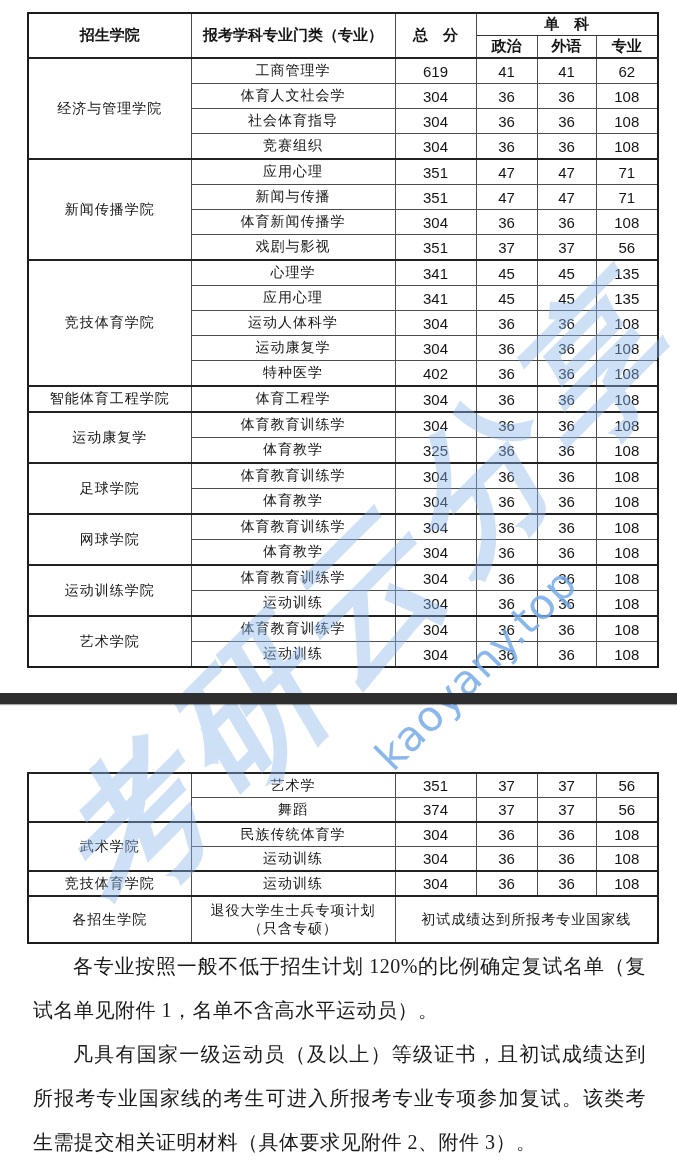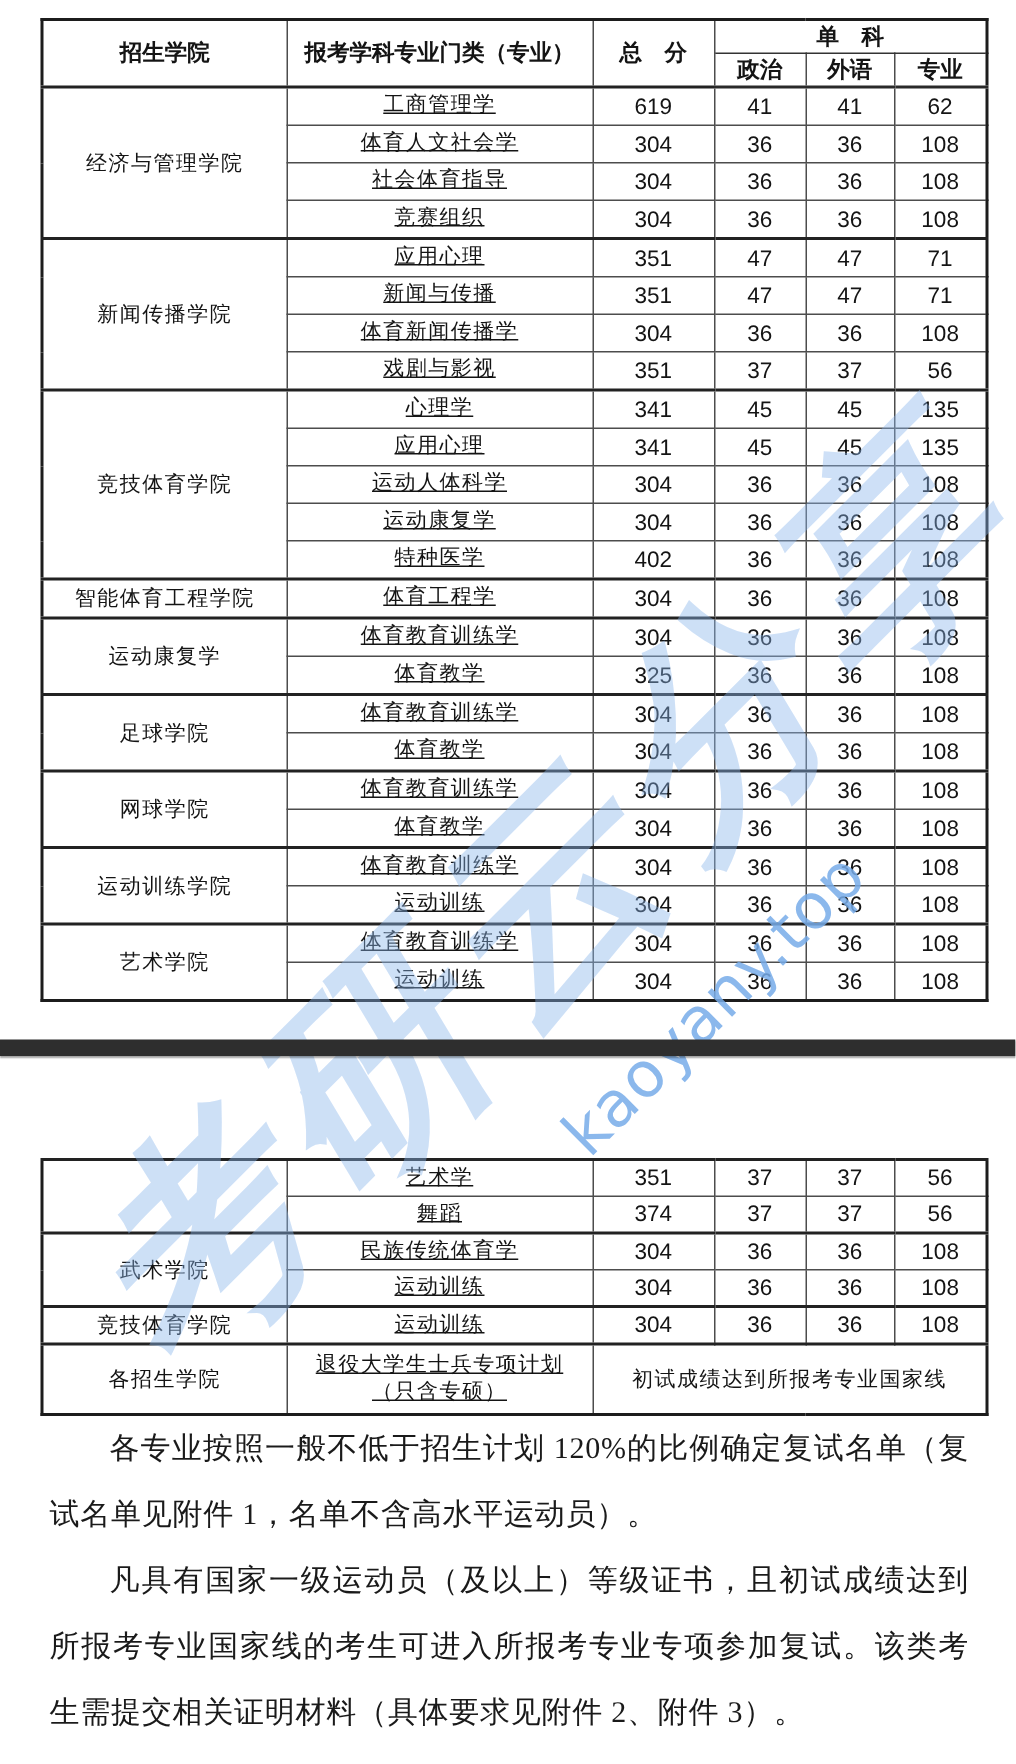--- a/index.html
+++ b/index.html
@@ -30,21 +30,21 @@
   table.score thead th{
     font-family:"Liberation Serif",serif;font-weight:700;font-size:15px;height:21px;
     border-bottom-color:#333;
   }
   table.score thead tr:last-child th{border-bottom:2px solid #2a2a2a;}
   table.t1 td{height:24px;}
   table.t2 td{height:23px;}
   td.college, td.major, td.note-cell{
     font-family:"Liberation Serif",serif;font-size:14px;letter-spacing:1px;
   }
-  td.major{white-space:pre-line;line-height:18px;text-decoration:underline;}
+  td.major{white-space:pre-line;line-height:18px;}
   td.num{font-family:"Liberation Sans",sans-serif;font-size:15px;letter-spacing:0;}
   tr.group-start td{border-top:2px solid #222222;}
   tr.tall td{height:45px;}
 
   
   .pagebreak{
     position:absolute;left:0;top:693px;width:677px;height:11px;
     background:#2e2e2e;z-index:30;
     box-shadow:0 1px 1px rgba(0,0,0,.35);
   }

